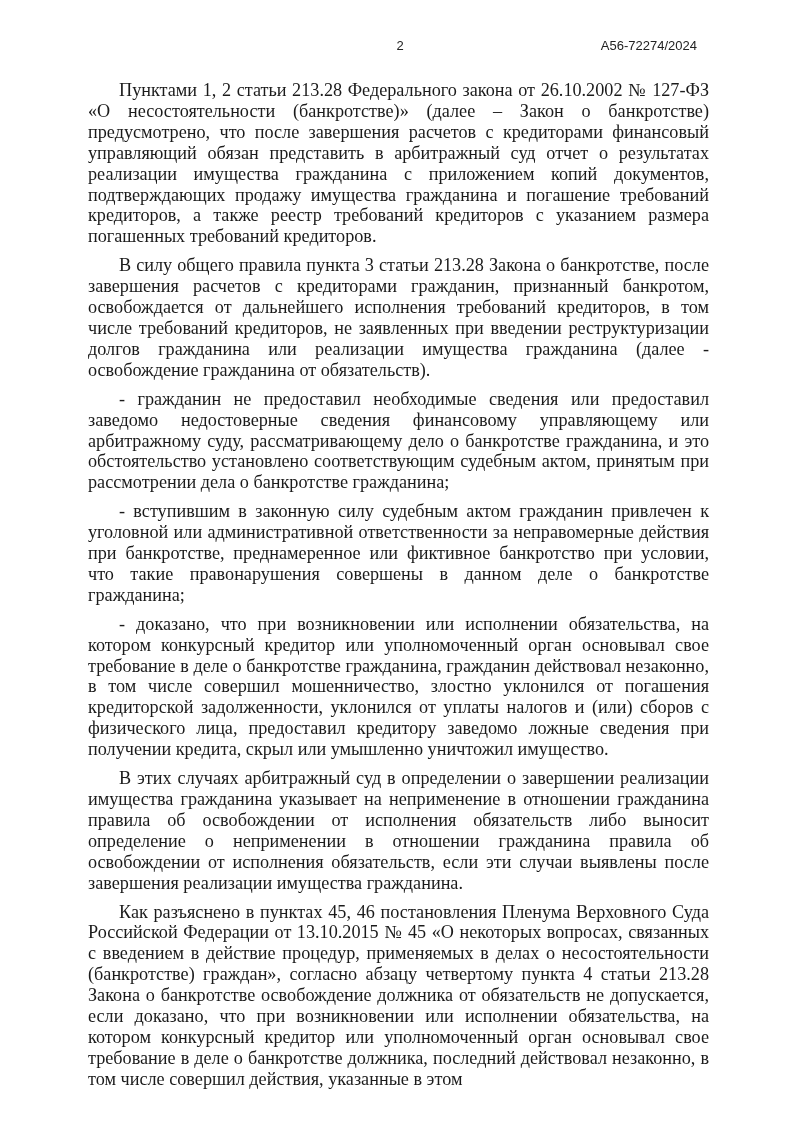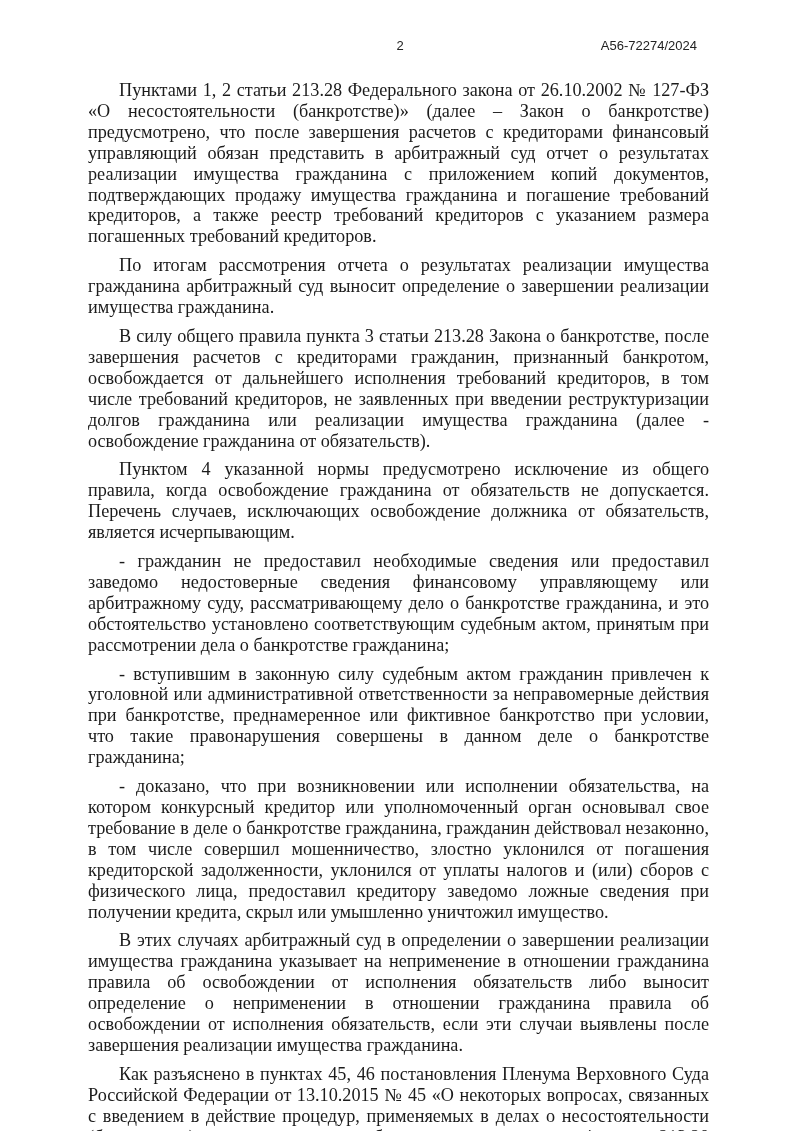--- a/index.html
+++ b/index.html
@@ -58,22 +58,20 @@
 </head>
 <body>
 
 <div class="page">
   <div class="header">
     <div class="page-num">2</div>
     <div class="case-num">А56-72274/2024</div>
   </div>
   <div class="body-text">
       <p><span>Пунктами 1, 2 статьи 213.28 Федерального закона от 26.10.2002 № 127-ФЗ «О несостоятельности (банкротстве)» (далее – Закон о банкротстве) предусмотрено, что после завершения расчетов с кредиторами финансовый управляющий обязан представить в арбитражный суд отчет о результатах реализации имущества гражданина с приложением копий документов, подтверждающих продажу имущества гражданина и погашение требований кредиторов, а также реестр требований кредиторов с указанием размера погашенных требований кредиторов.</span></p>
-      <p><span>По итогам рассмотрения отчета о результатах реализации имущества гражданина арбитражный суд выносит определение о завершении реализации имущества гражданина.</span></p>
       <p><span>В силу общего правила пункта 3 статьи 213.28 Закона о банкротстве, после завершения расчетов с кредиторами гражданин, признанный банкротом, освобождается от дальнейшего исполнения требований кредиторов, в том числе требований кредиторов, не заявленных при введении реструктуризации долгов гражданина или реализации имущества гражданина (далее - освобождение гражданина от обязательств).</span></p>
-      <p><span>Пунктом 4 указанной нормы предусмотрено исключение из общего правила, когда освобождение гражданина от обязательств не допускается. Перечень случаев, исключающих освобождение должника от обязательств, является исчерпывающим.</span></p>
       <p><span>- гражданин не предоставил необходимые сведения или предоставил заведомо недостоверные сведения финансовому управляющему или арбитражному суду, рассматривающему дело о банкротстве гражданина, и это обстоятельство установлено соответствующим судебным актом, принятым при рассмотрении дела о банкротстве гражданина;</span></p>
       <p><span>- вступившим в законную силу судебным актом гражданин привлечен к уголовной или административной ответственности за неправомерные действия при банкротстве, преднамеренное или фиктивное банкротство при условии, что такие правонарушения совершены в данном деле о банкротстве гражданина;</span></p>
       <p><span>- доказано, что при возникновении или исполнении обязательства, на котором конкурсный кредитор или уполномоченный орган основывал свое требование в деле о банкротстве гражданина, гражданин действовал незаконно, в том числе совершил мошенничество, злостно уклонился от погашения кредиторской задолженности, уклонился от уплаты налогов и (или) сборов с физического лица, предоставил кредитору заведомо ложные сведения при получении кредита, скрыл или умышленно уничтожил имущество.</span></p>
       <p><span>В этих случаях арбитражный суд в определении о завершении реализации имущества гражданина указывает на неприменение в отношении гражданина правила об освобождении от исполнения обязательств либо выносит определение о неприменении в отношении гражданина правила об освобождении от исполнения обязательств, если эти случаи выявлены после завершения реализации имущества гражданина.</span></p>
       <p><span>Как разъяснено в пунктах 45, 46 постановления Пленума Верховного Суда Российской Федерации от 13.10.2015 № 45 «О некоторых вопросах, связанных с введением в действие процедур, применяемых в делах о несостоятельности (банкротстве) граждан», согласно абзацу четвертому пункта 4 статьи 213.28 Закона о банкротстве освобождение должника от обязательств не допускается, если доказано, что при возникновении или исполнении обязательства, на котором конкурсный кредитор или уполномоченный орган основывал свое требование в деле о банкротстве должника, последний действовал незаконно, в том числе совершил действия, указанные в этом </span></p>
     </div>
 </div>
 
 </body></html>

